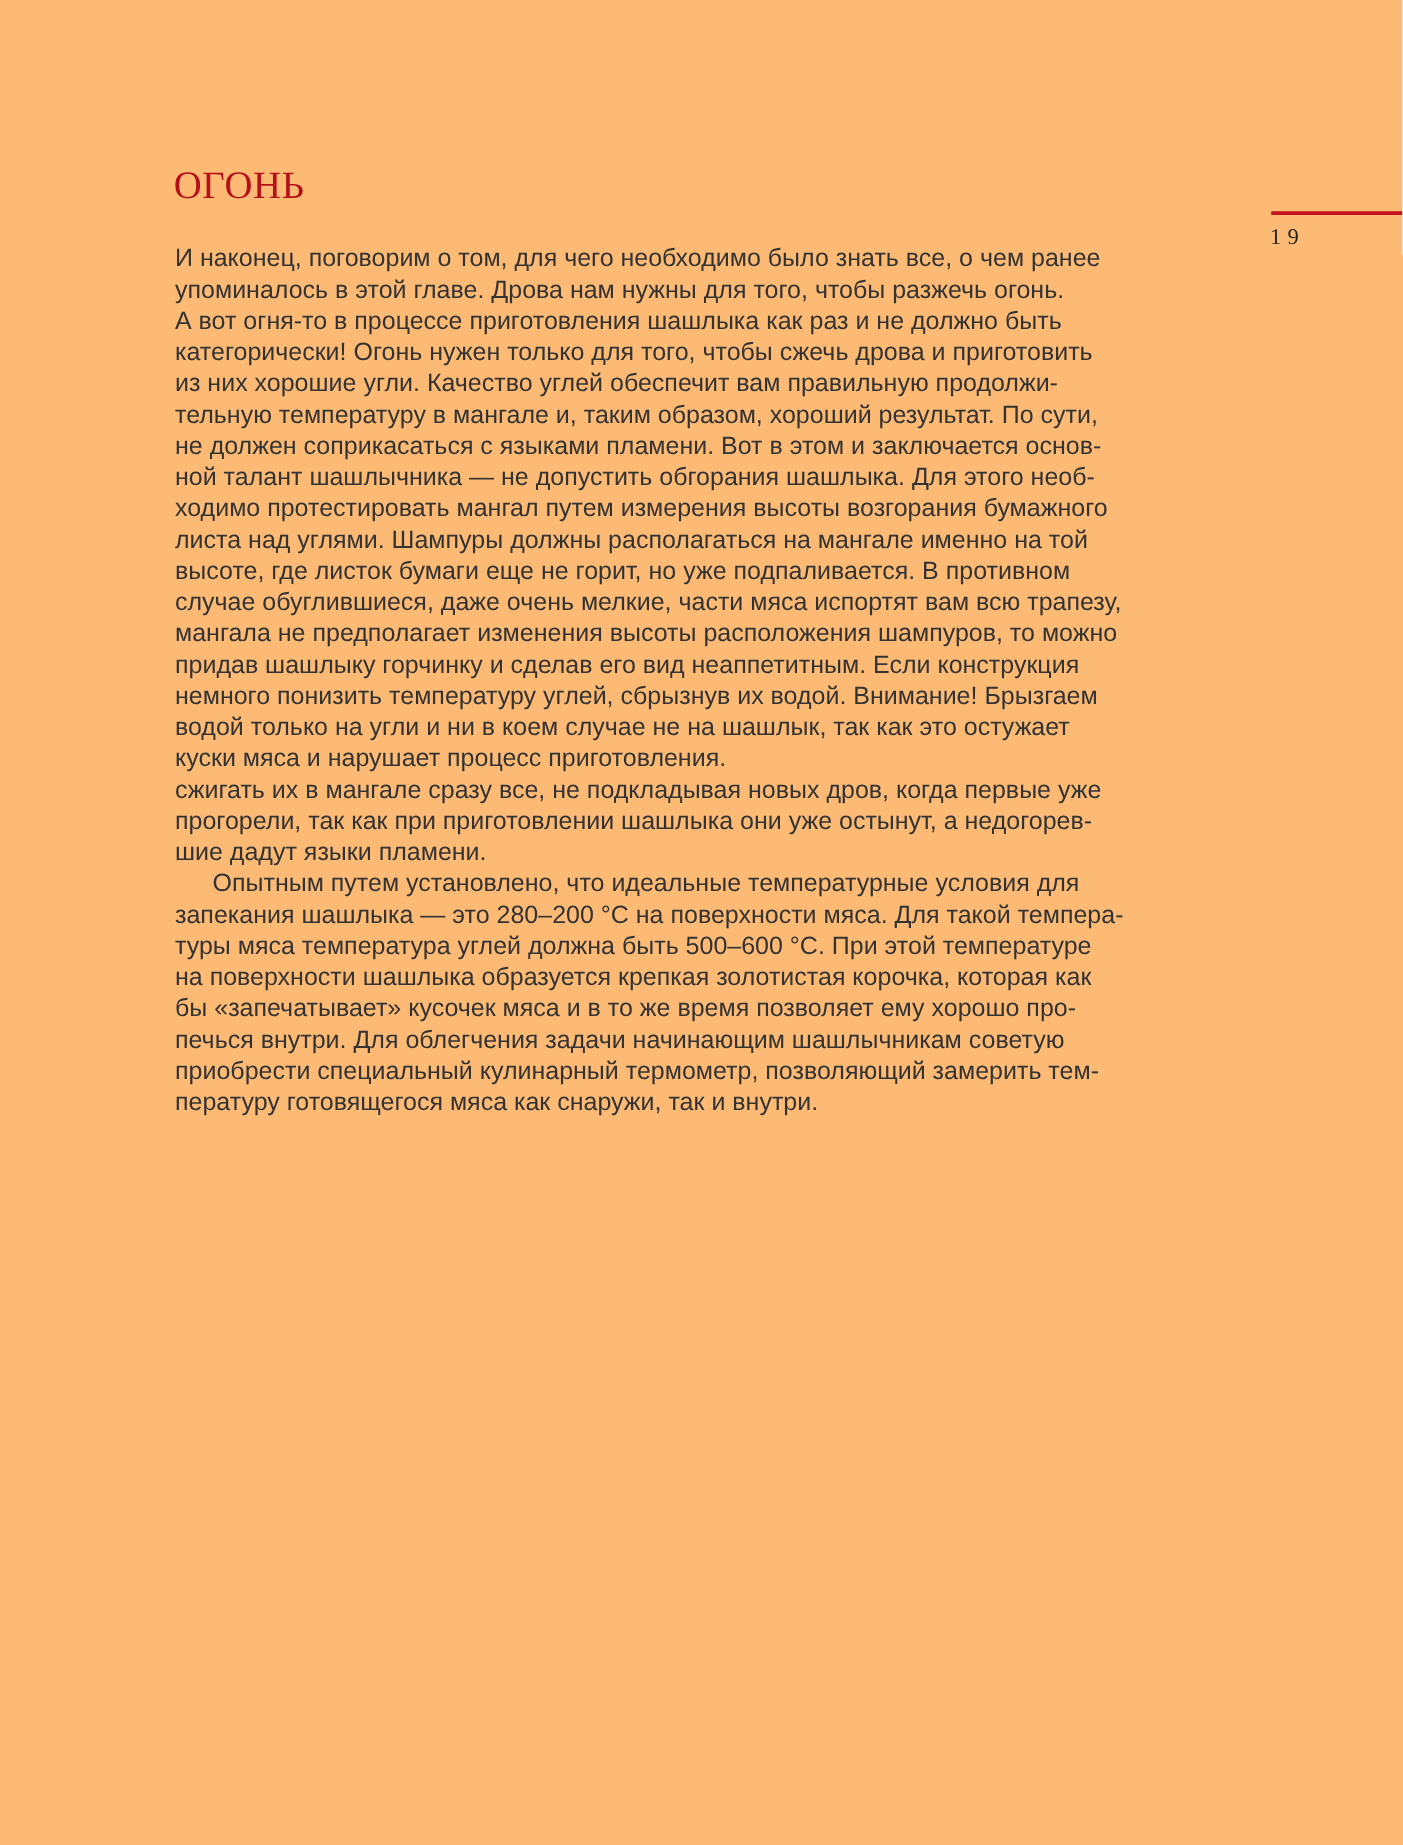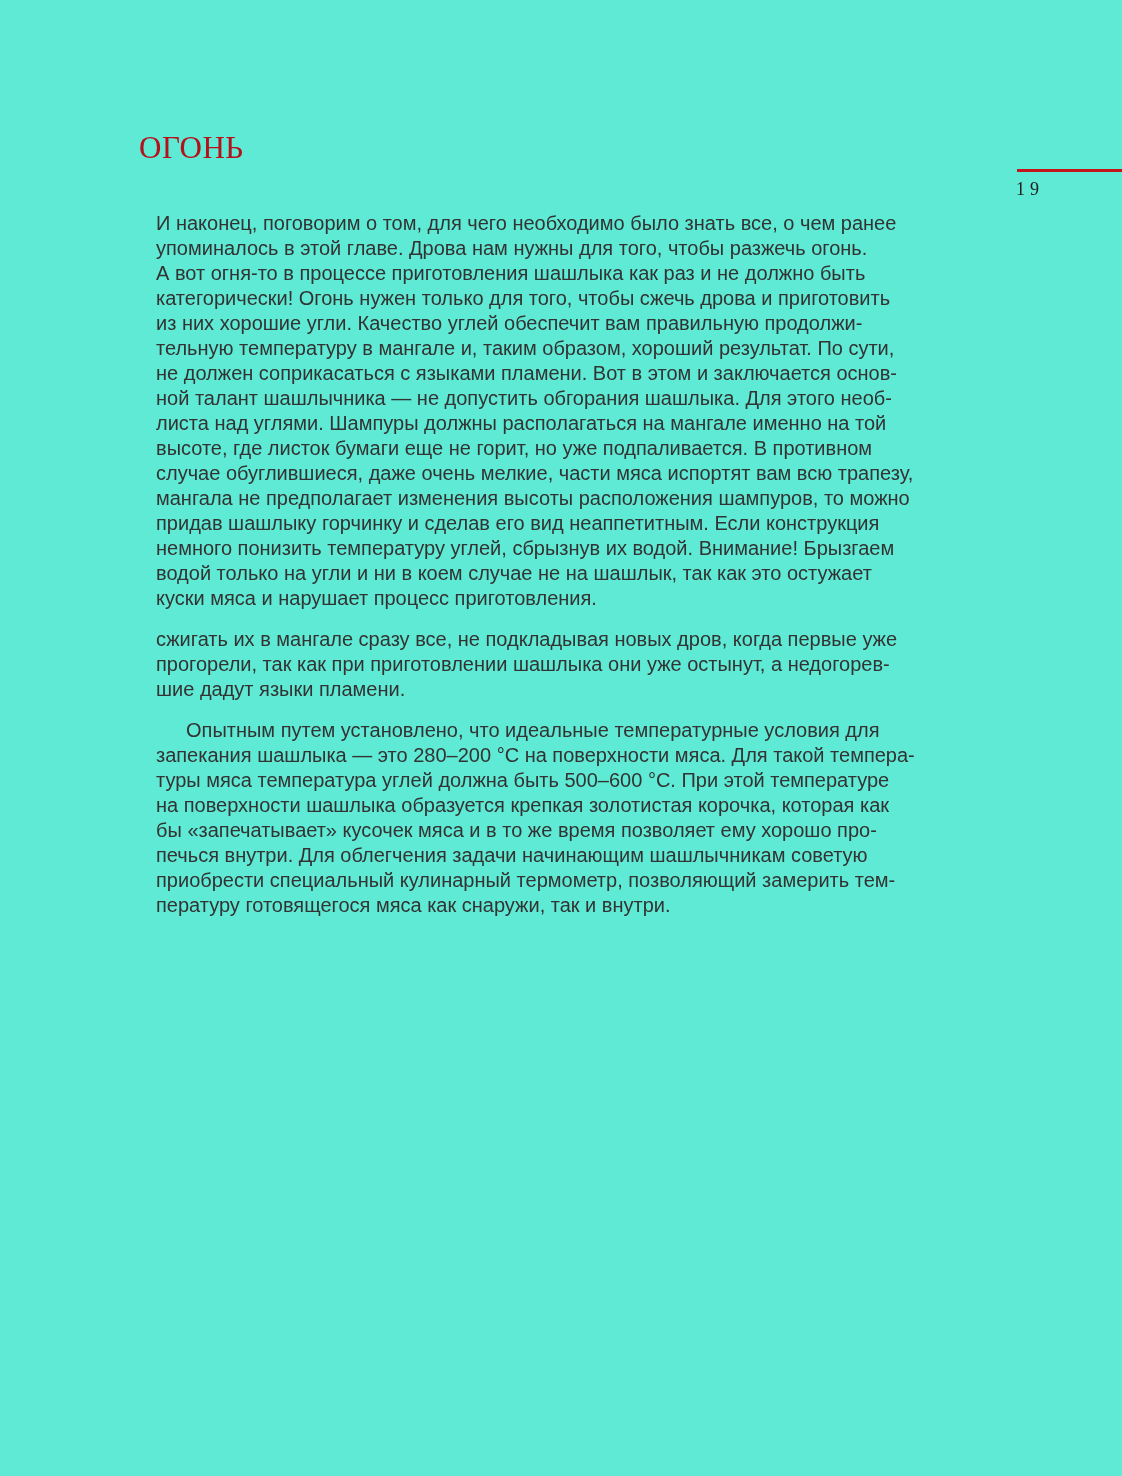--- a/index.html
+++ b/index.html
@@ -4,21 +4,21 @@
 <style>
   html, body {
     margin: 0;
     padding: 0;
     background: #ffffff;
   }
   .page {
     position: relative;
     width: 1122px;
     height: 1476px;
-    background: #5eead4;
+    background: #fdba74;
     overflow: hidden;
     font-family: "Liberation Sans", sans-serif;
   }
   .chapter-title {
     position: absolute;
     left: 139px;
     top: 131px;
     margin: 0;
     font-family: "Liberation Serif", serif;
     font-weight: normal;
@@ -47,21 +47,21 @@
   .body-text {
     position: absolute;
     left: 140px;
     top: 195px;
     width: 840px;
     font-size: 20px;
     line-height: 25px;
     color: #333333;
   }
   .para {
-    margin: 16px;
+    margin: 0;
     padding: 0;
   }
   .para .line {
     white-space: nowrap;
   }
   .para.indented .line.first {
     padding-left: 30px;
   }
 </style>
 </head>
@@ -78,20 +78,21 @@
 
     <div class="para">
       <div class="line first">И наконец, поговорим о том, для чего необходимо было знать все, о чем ранее</div>
       <div class="line">упоминалось в этой главе. Дрова нам нужны для того, чтобы разжечь огонь.</div>
       <div class="line">А вот огня-то в процессе приготовления шашлыка как раз и не должно быть</div>
       <div class="line">категорически! Огонь нужен только для того, чтобы сжечь дрова и приготовить</div>
       <div class="line">из них хорошие угли. Качество углей обеспечит вам правильную продолжи-</div>
       <div class="line">тельную температуру в мангале и, таким образом, хороший результат. По сути,</div>
       <div class="line">не должен соприкасаться с языками пламени. Вот в этом и заключается основ-</div>
       <div class="line">ной талант шашлычника — не допустить обгорания шашлыка. Для этого необ-</div>
+      <div class="line">ходимо протестировать мангал путем измерения высоты возгорания бумажного</div>
       <div class="line">листа над углями. Шампуры должны располагаться на мангале именно на той</div>
       <div class="line">высоте, где листок бумаги еще не горит, но уже подпаливается. В противном</div>
       <div class="line">случае обуглившиеся, даже очень мелкие, части мяса испортят вам всю трапезу,</div>
       <div class="line">мангала не предполагает изменения высоты расположения шампуров, то можно</div>
       <div class="line">придав шашлыку горчинку и сделав его вид неаппетитным. Если конструкция</div>
       <div class="line">немного понизить температуру углей, сбрызнув их водой. Внимание! Брызгаем</div>
       <div class="line">водой только на угли и ни в коем случае не на шашлык, так как это остужает</div>
       <div class="line">куски мяса и нарушает процесс приготовления.</div>
     </div>
 

